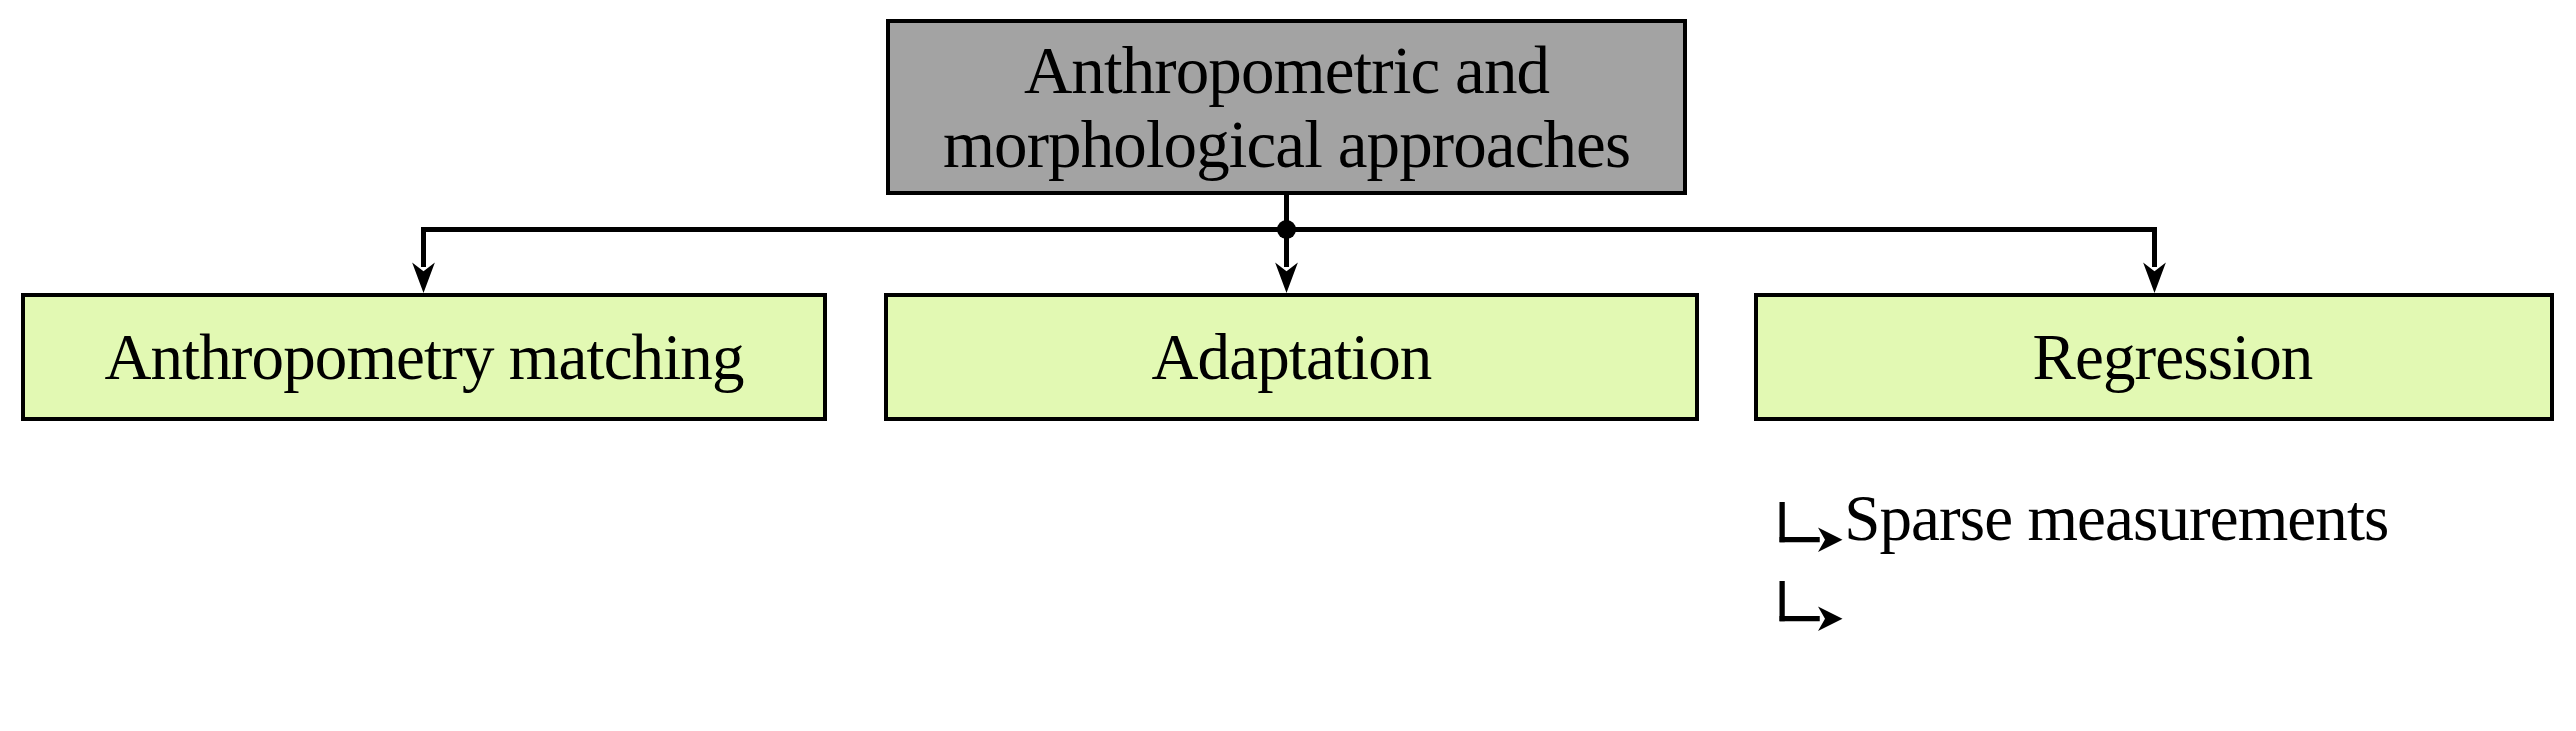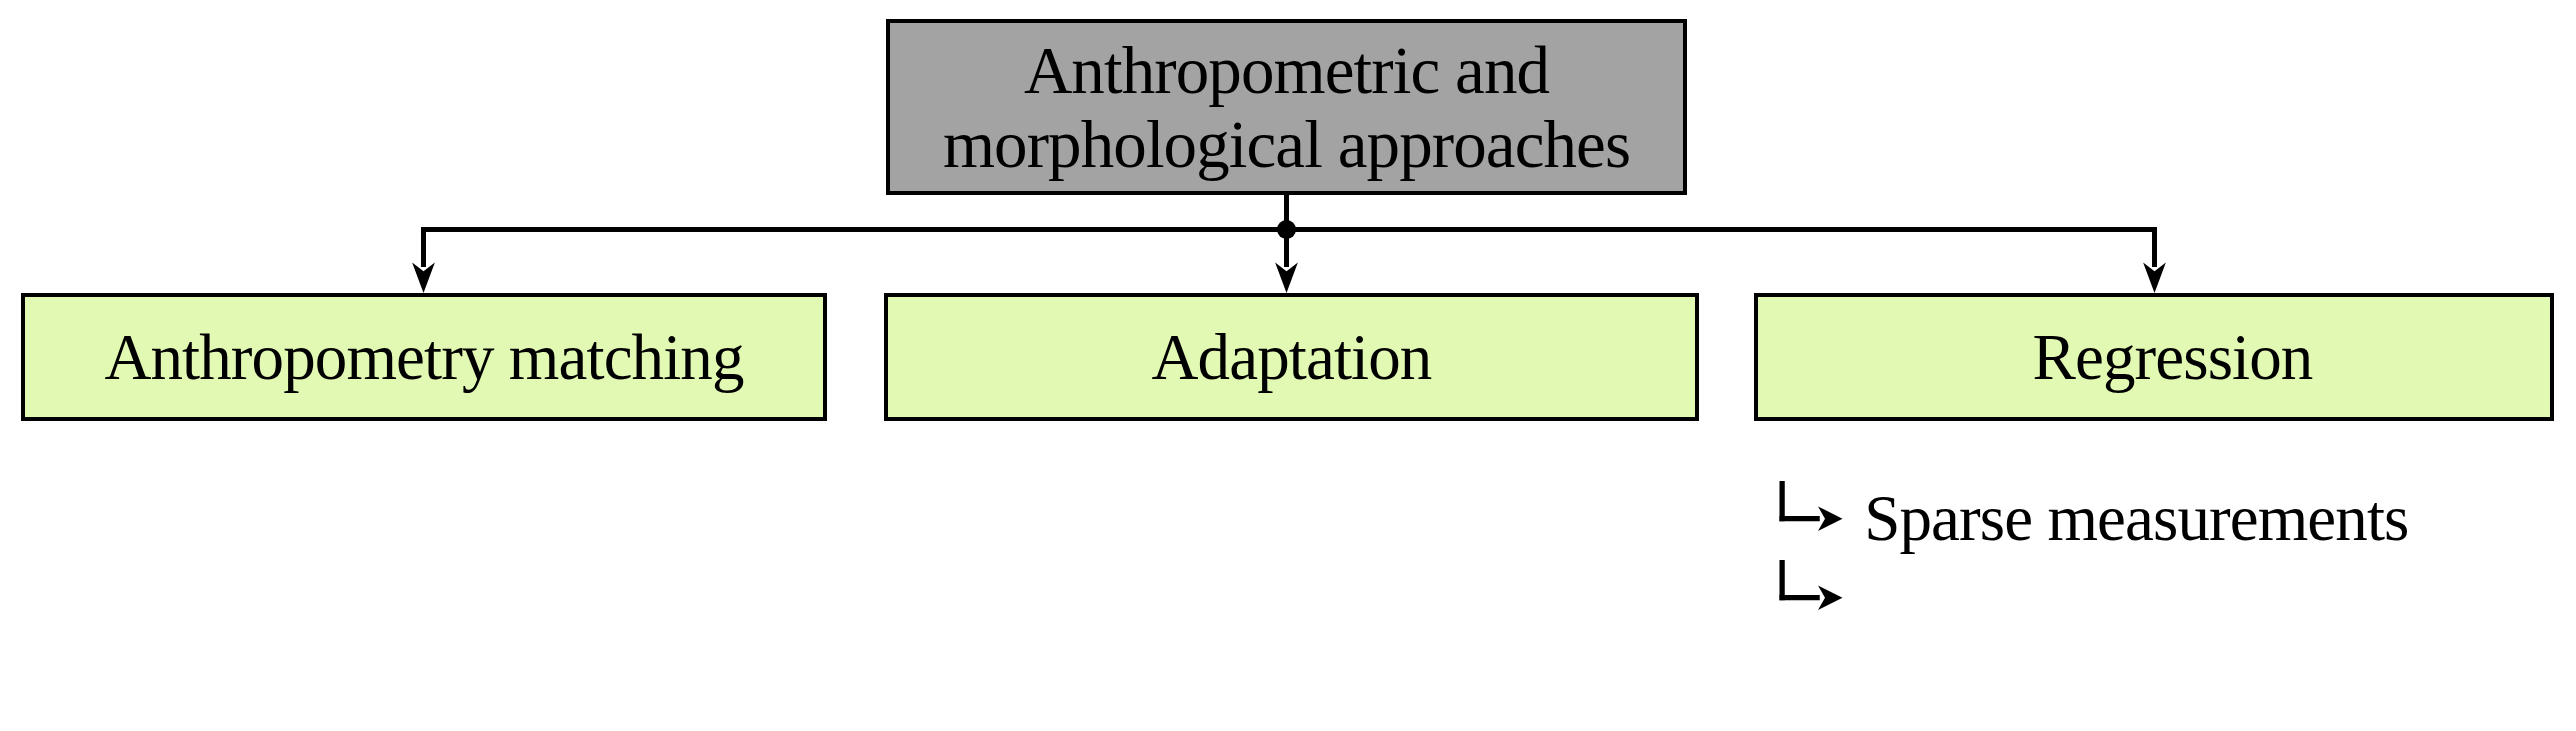--- a/index.html
+++ b/index.html
@@ -65,22 +65,21 @@
     width: 23px; height: 35px;
   }
   .ah-left   { left: 412px; }
   .ah-center { left: 1275px; }
   .ah-right  { left: 2143px; }
 
   .sub-row {
     position: absolute;
     height: 79px;
     display: flex;
-    align-items: flex-start;
-    gap: 20px;
+    align-items: flex-end;
   }
   .sub-row-1 { left: 1776px; top: 479px; }
   .sub-row-2 { left: 1776px; top: 558px; }
   .sub-row-3 { left: 1776px; top: 637px; }
   .branch-arrow {
     width: 70px; height: 56px;
     margin-top: 1.8px;
     flex: 0 0 auto;
   }
   .sub-label {

